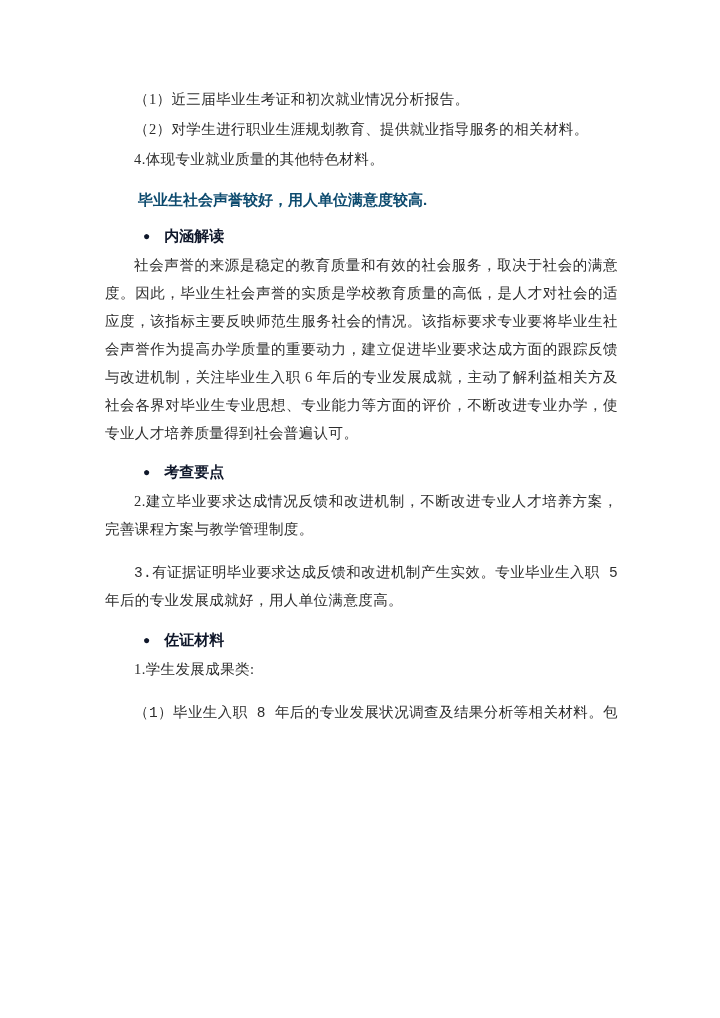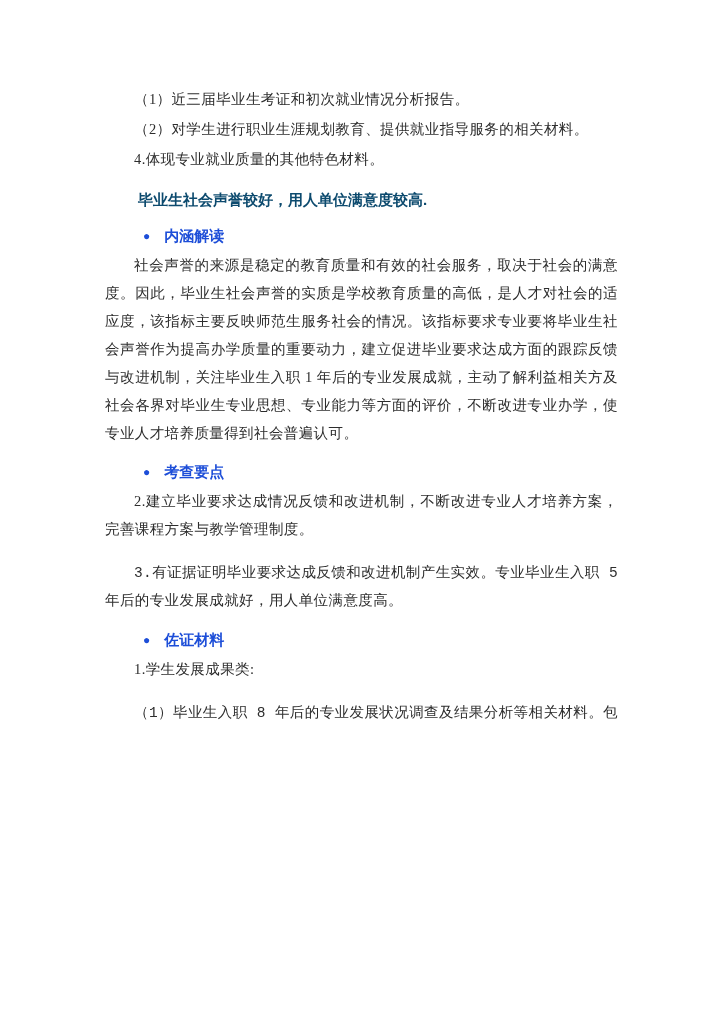--- a/index.html
+++ b/index.html
@@ -48,21 +48,21 @@
     line-height: 22px;
     color: #0c4a6e;
   }
   .bullet-head {
     margin: 14px 0 0 0;
     padding-left: 38px;
     font-family: Liberation Serif, serif;
     font-weight: bold;
     font-size: 15px;
     line-height: 22px;
-    color: #1d4ed8;
+    color: #0f172a;
   }
   .bullet-head .bullet {
     display: inline-block;
     margin-right: 14px;
     font-size: 12px;
     vertical-align: 1px;
   }
   .para {
     margin: 4px 0 0 0;
     font-size: 14.5px;
@@ -95,21 +95,21 @@
     <p class="pre-item">（1）近三届毕业生考证和初次就业情况分析报告。</p>
     <p class="pre-item">（2）对学生进行职业生涯规划教育、提供就业指导服务的相关材料。</p>
     <p class="pre-item">4.体现专业就业质量的其他特色材料。</p>
 
 
     <p class="claim">毕业生社会声誉较好，用人单位满意度较高.</p>
 
     <div class="bullet-head">
       <span class="bullet">●</span><span>内涵解读</span>
     </div>
-    <p class="para">社会声誉的来源是稳定的教育质量和有效的社会服务，取决于社会的满意度。因此，毕业生社会声誉的实质是学校教育质量的高低，是人才对社会的适应度，该指标主要反映师范生服务社会的情况。该指标要求专业要将毕业生社会声誉作为提高办学质量的重要动力，建立促进毕业要求达成方面的跟踪反馈与改进机制，关注毕业生入职 1 年后的专业发展成就，主动了解利益相关方及社会各界对毕业生专业思想、专业能力等方面的评价，不断改进专业办学，使专业人才培养质量得到社会普遍认可。</p>
+    <p class="para">社会声誉的来源是稳定的教育质量和有效的社会服务，取决于社会的满意度。因此，毕业生社会声誉的实质是学校教育质量的高低，是人才对社会的适应度，该指标主要反映师范生服务社会的情况。该指标要求专业要将毕业生社会声誉作为提高办学质量的重要动力，建立促进毕业要求达成方面的跟踪反馈与改进机制，关注毕业生入职 6 年后的专业发展成就，主动了解利益相关方及社会各界对毕业生专业思想、专业能力等方面的评价，不断改进专业办学，使专业人才培养质量得到社会普遍认可。</p>
 
     <div class="bullet-head">
       <span class="bullet">●</span><span>考查要点</span>
     </div>
     <p class="para">2.建立毕业要求达成情况反馈和改进机制，不断改进专业人才培养方案，完善课程方案与教学管理制度。</p>
     <p class="para">3.有证据证明毕业要求达成反馈和改进机制产生实效。专业毕业生入职 5 年后的专业发展成就好，用人单位满意度高。</p>
 
     <div class="bullet-head">
       <span class="bullet">●</span><span>佐证材料</span>
     </div>

